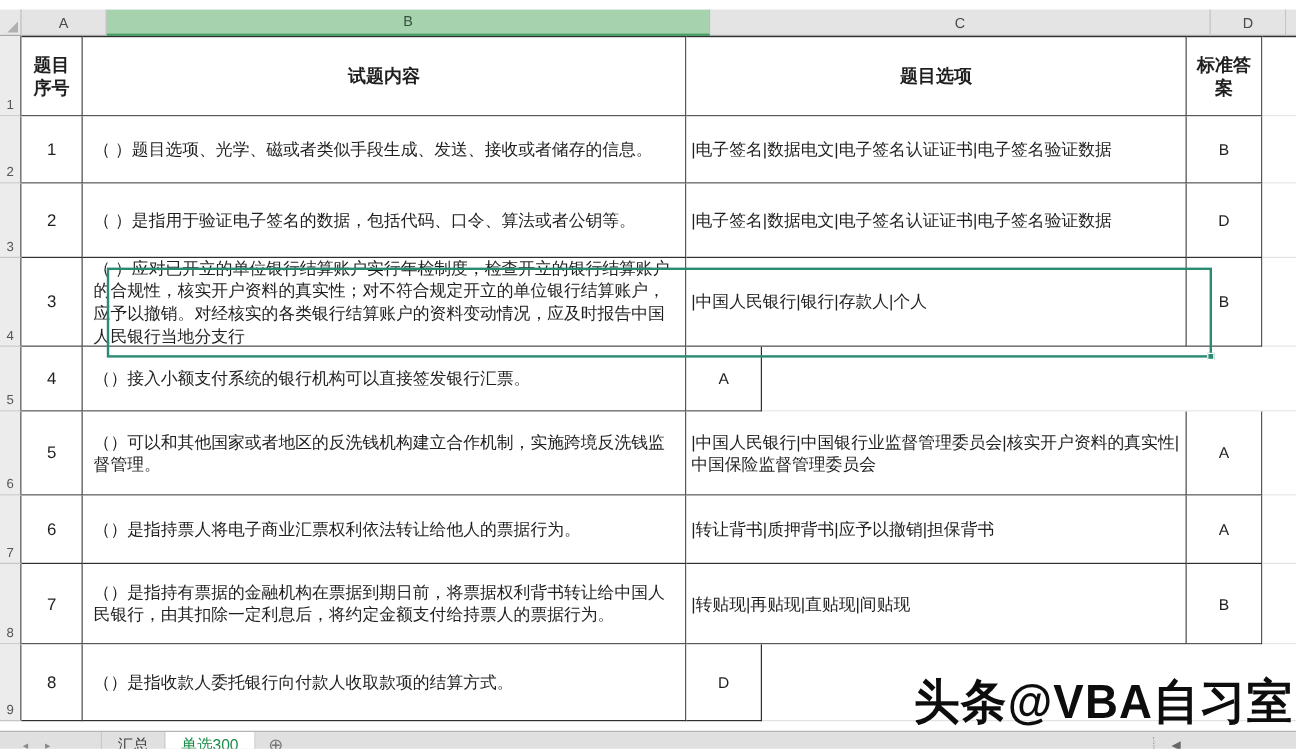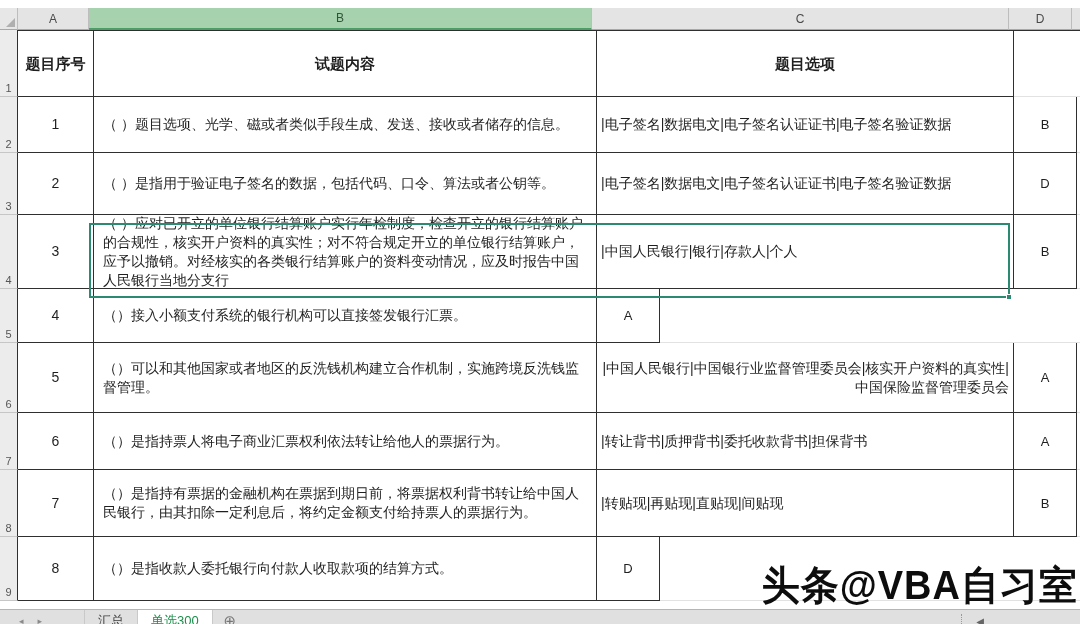--- a/index.html
+++ b/index.html
@@ -21,23 +21,23 @@
 
   
   .grid { display:flex; flex-direction:column; }
   .row { display:flex; }
   .gcell { width:18px; background:#ececec; border-right:1px solid #2f2f2f;
     border-bottom:1px solid #c6c6c6; display:flex; align-items:flex-end;
     justify-content:center; padding-bottom:2px; font-size:11px; color:#555; }
   .cell { background:#fff; border-right:1px solid #2f2f2f; border-bottom:1px solid #2f2f2f;
     display:flex; align-items:center; overflow:hidden;
     font-size:14px; color:#1f1f1f; line-height:19px; }
-  .col-num { width:76px; justify-content:center; }
+  .col-num { width:51px; justify-content:center; }
   .col-content { width:503px; padding:0 9px; }
-  .col-options { width:417px; padding:0 4px;text-align:right; }
+  .col-options { width:417px; padding:0 4px; }
   .col-answer { width:63px; justify-content:center; font-size:13px; }
   .col-sliver { flex:1; border-right:none; border-bottom:1px solid #e2e2e2; }
   .thead .cell { font-weight:bold; font-size:15px; justify-content:center;
     text-align:center; border-top:1px solid #2f2f2f; padding:0 6px; }
 
   
   .selection { position:absolute; left:89px; top:215px; width:921px; height:75px;
     border:2px solid #2c8a72; pointer-events:none; }
   .selection .handle { position:absolute; right:-4px; bottom:-4px; width:6px; height:6px;
     background:#2c8a72; border:1px solid #fff; }
@@ -78,20 +78,21 @@
     <div class="colh sliver"></div>
   </div>
 
   <div class="grid">
 
     <div class="row thead" style="height:67px">
       <div class="gcell">1</div>
       <div class="cell col-num">题目序号</div>
       <div class="cell col-content">试题内容</div>
       <div class="cell col-options">题目选项</div>
+      <div class="cell col-answer">标准答案</div>
       <div class="cell col-sliver"></div>
     </div>
 
     <div class="row" style="height:56px">
       <div class="gcell">2</div>
       <div class="cell col-num">1</div>
       <div class="cell col-content">（ ）题目选项、光学、磁或者类似手段生成、发送、接收或者储存的信息。</div>
       <div class="cell col-options">|电子签名|数据电文|电子签名认证证书|电子签名验证数据</div>
       <div class="cell col-answer">B</div>
       <div class="cell col-sliver"></div>
@@ -129,21 +130,21 @@
       <div class="cell col-content">（）可以和其他国家或者地区的反洗钱机构建立合作机制，实施跨境反洗钱监督管理。</div>
       <div class="cell col-options">|中国人民银行|中国银行业监督管理委员会|核实开户资料的真实性|中国保险监督管理委员会</div>
       <div class="cell col-answer">A</div>
       <div class="cell col-sliver"></div>
     </div>
 
     <div class="row" style="height:57px">
       <div class="gcell">7</div>
       <div class="cell col-num">6</div>
       <div class="cell col-content">（）是指持票人将电子商业汇票权利依法转让给他人的票据行为。</div>
-      <div class="cell col-options">|转让背书|质押背书|委托收款背书|担保背书</div>
+      <div class="cell col-options">|转让背书|质押背书|应予以撤销|担保背书</div>
       <div class="cell col-answer">A</div>
       <div class="cell col-sliver"></div>
     </div>
 
     <div class="row" style="height:67px">
       <div class="gcell">8</div>
       <div class="cell col-num">7</div>
       <div class="cell col-content">（）是指持有票据的金融机构在票据到期日前，将票据权利背书转让给中国人民银行，由其扣除一定利息后，将约定金额支付给持票人的票据行为。</div>
       <div class="cell col-options">|转贴现|再贴现|直贴现|间贴现</div>
       <div class="cell col-answer">B</div>

